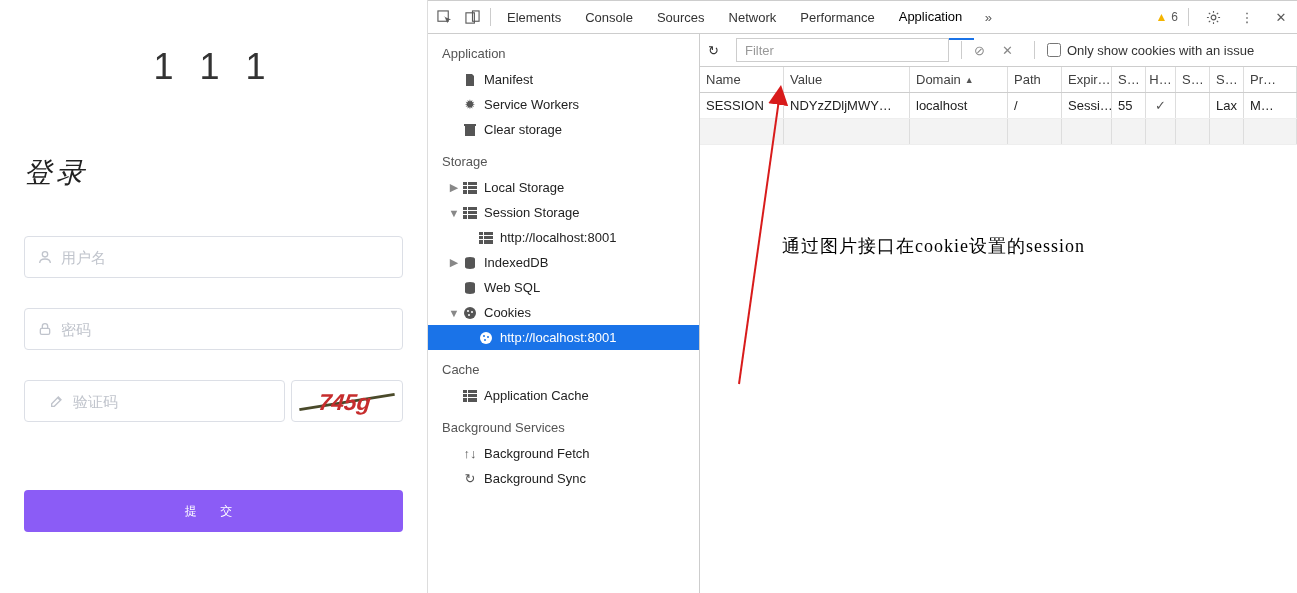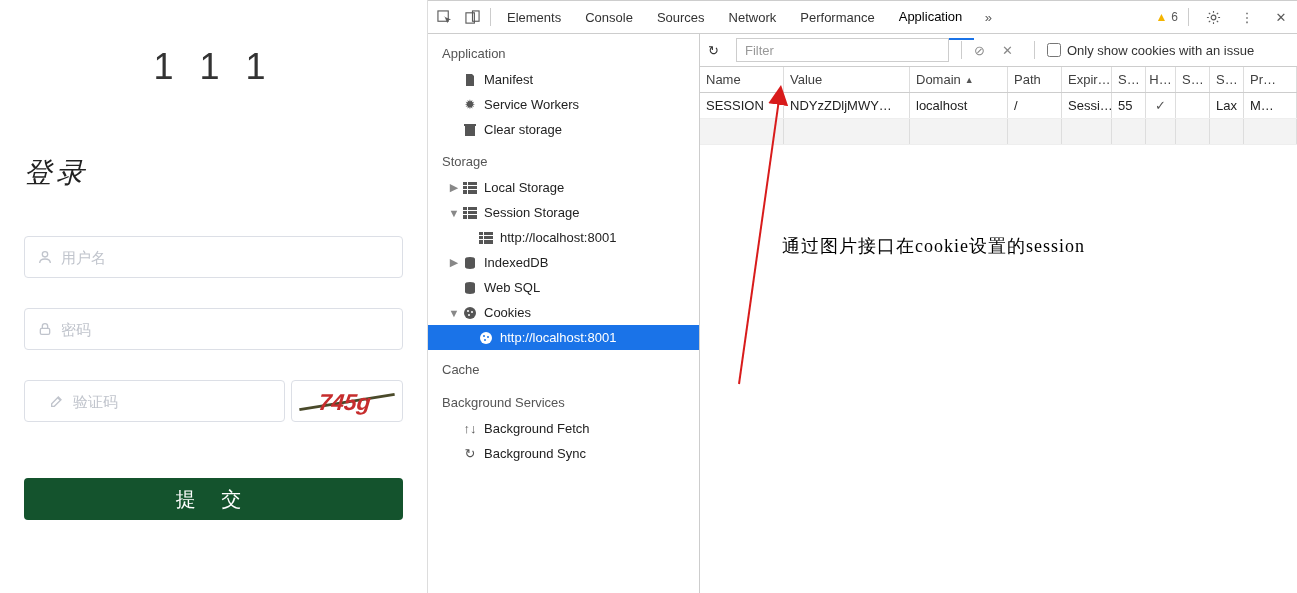--- a/index.html
+++ b/index.html
@@ -9,24 +9,24 @@
     
     .page { width:428px; height:100%; border-right:1px solid #ddd; padding:0 24px; }
     .page-title { text-align:center; font-size:36px; letter-spacing:8px; color:#333; margin-top:46px; }
     .form-title { font-size:28px; color:#222; margin-top:66px; letter-spacing:4px; font-weight:normal;font-style:italic; }
     .form { margin-top:44px; }
     .field { display:flex; align-items:center; border:1px solid #dcdfe6; border-radius:4px; height:42px; padding:0 12px; margin-bottom:30px; }
     .field-icon { width:16px; height:16px; color:#c0c4cc; flex-shrink:0; margin-right:8px; }
     .field input { border:none; outline:none; font-size:15px; color:#606266; width:100%; background:transparent; }
     .field input::placeholder { color:#c0c4cc; }
     .captcha-row { display:flex; gap:6px; align-items:stretch; margin-bottom:56px; }
-    .captcha-row .field { flex:1; margin-bottom:0;padding-left:24px; }
+    .captcha-row .field { flex:1; margin-bottom:12px;padding-left:24px; }
     .captcha-img { width:112px; height:42px; border:1px solid #dcdfe6; border-radius:4px; background:#fff; display:flex; align-items:center; justify-content:center; position:relative; }
     .captcha-img svg { width:100%; height:100%; }
-    .submit-btn { width:100%; height:42px; background:#14532d; color:#fff; border:none; border-radius:4px; font-size:20px; letter-spacing:10px; cursor:pointer; }
+    .submit-btn { width:100%; height:42px; background:#8b5cf6; color:#fff; border:none; border-radius:4px; font-size:12px; letter-spacing:10px; cursor:pointer; }
 
     
     .devtools { flex:1; height:100%; display:flex; flex-direction:column; border-top:1px solid #cdcdcd; }
     .dt-tabs { height:33px; display:flex; align-items:center; border-bottom:1px solid #cdcdcd; font-size:13px; color:#333; padding:0 2px; }
     .dt-tabs .icon-btn { width:28px; height:33px; display:flex; align-items:center; justify-content:center; color:#5a5a5a; }
     .dt-tabs .sep { width:1px; height:18px; background:#ccc; margin:0 4px; }
     .dt-tab { padding:0 12px; height:45px; display:flex; align-items:center; cursor:pointer; }
     .dt-tab.active { border-bottom:2px solid #1a73e8; color:#000; }
     .dt-right { margin-left:auto; display:flex; align-items:center; gap:6px; }
     .warn { display:flex; align-items:center; gap:4px; color:#5a5a5a; font-size:12px; }
@@ -266,20 +266,32 @@
                 <circle cx="7" cy="7" r="6"></circle>
                 <circle cx="5" cy="5" r="1" fill="#1a73e8"></circle>
                 <circle cx="9" cy="6" r="1" fill="#1a73e8"></circle>
                 <circle cx="6" cy="9" r="1" fill="#1a73e8"></circle>
               </svg>
             </span>
             <span>http://localhost:8001</span>
           </div>
 
         <div class="side-section-title">Cache</div>
+        <div class="tree-item ind1">
+            <span class="arrow"></span>
+            <span class="t-icon">
+              <svg width="14" height="12" viewBox="0 0 14 12" fill="#555">
+                <rect x="0" y="0" width="14" height="12"></rect>
+                <rect x="0" y="3" width="14" height="1" fill="#fff"></rect>
+                <rect x="0" y="7" width="14" height="1" fill="#fff"></rect>
+                <rect x="4" y="0" width="1" height="12" fill="#fff"></rect>
+              </svg>
+            </span>
+            <span>Application Cache</span>
+          </div>
 
         <div class="side-section-title">Background Services</div>
         <div class="tree-item ind1">
             <span class="arrow"></span>
             <span class="t-icon">↑↓</span>
             <span>Background Fetch</span>
           </div>
         <div class="tree-item ind1">
             <span class="arrow"></span>
             <span class="t-icon">↻</span>

